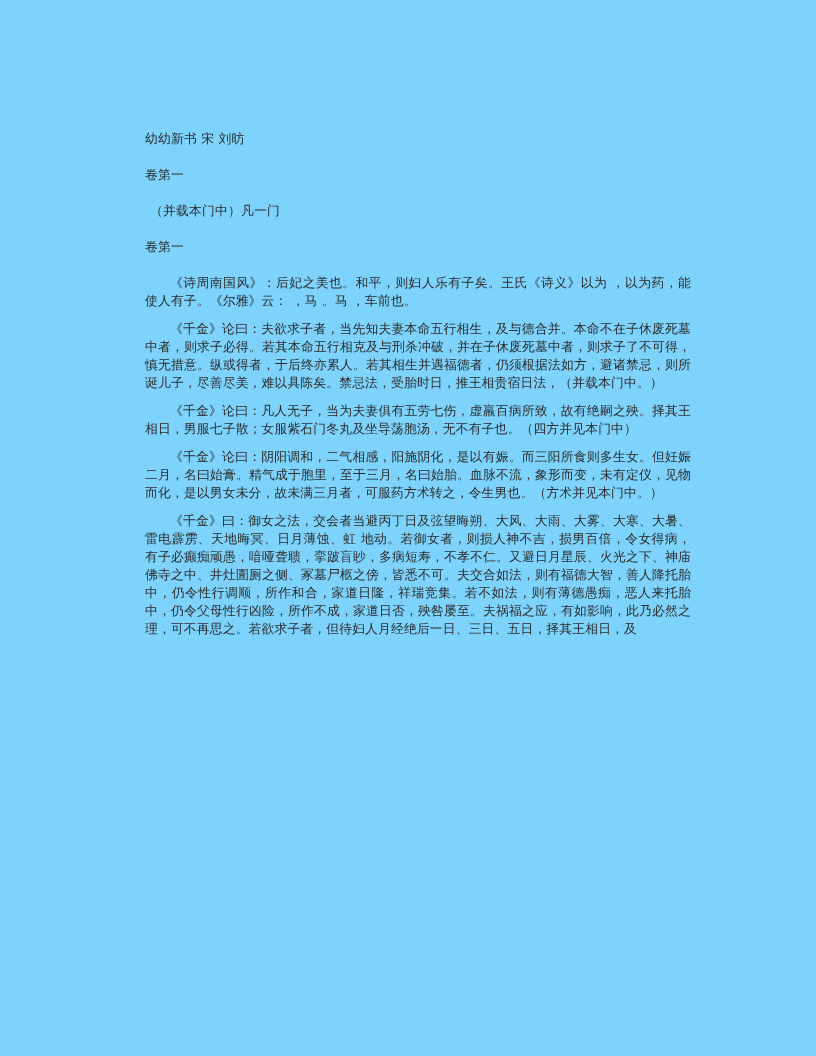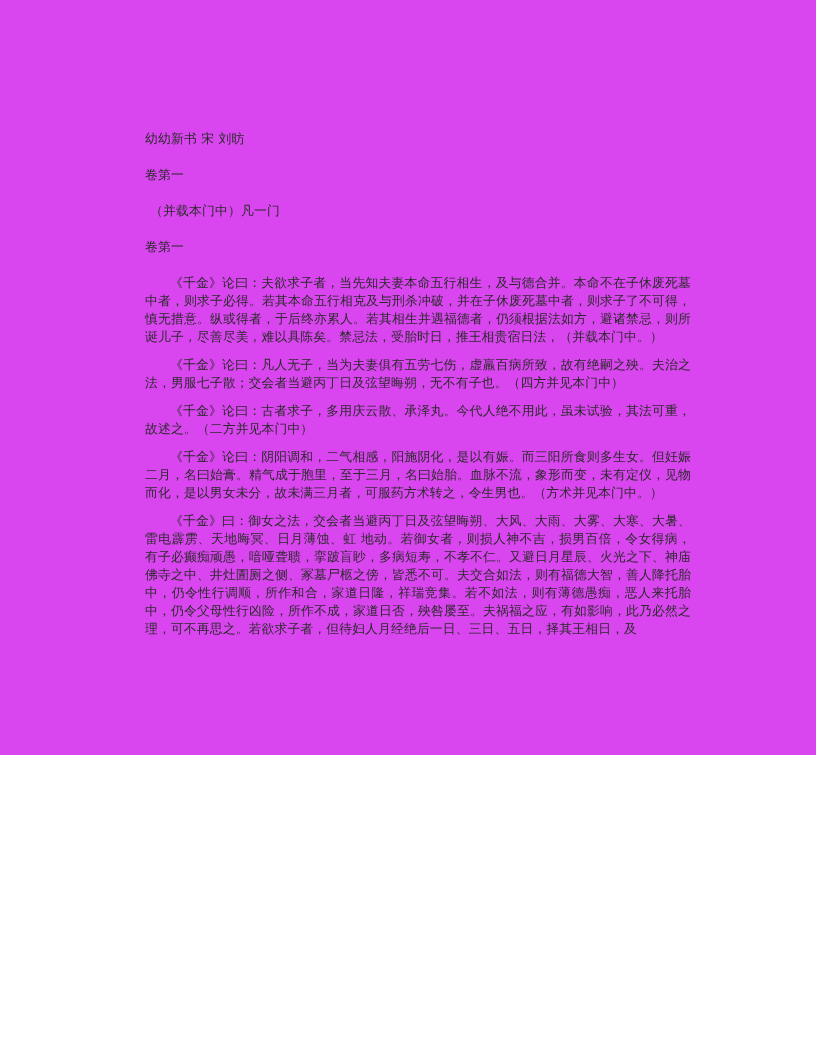--- a/index.html
+++ b/index.html
@@ -10,22 +10,22 @@
   body {
     width: 816px;
     height: 1056px;
     font-family: "DejaVu Serif", "Liberation Serif", serif;
     color: #2b2b2b;
     overflow: hidden;
   }
   .page {
     position: relative;
     width: 816px;
-    height: 755px;
-    background: #d946ef;
+    height: 1056px;
+    background: #7dd3fc;
     box-sizing: border-box;
   }
   .content {
     position: absolute;
     left: 145px;
     top: 130px;
     width: 546px;
   }
   .heading-line {
     font-size: 12.8px;
@@ -58,27 +58,27 @@
 
     <p class="heading-line">幼幼新书 宋 刘昉</p>
 
     <p class="heading-line">卷第一</p>
 
     <p class="heading-line indent1">（并载本门中）凡一门</p>
 
     <p class="heading-line">卷第一</p>
 
 
+    <p class="para">《诗周南国风》：后妃之美也。和平，则妇人乐有子矣。王氏《诗义》以为 ，以为药，能使人有子。《尔雅》云： ，马 。马 ，车前也。</p>
 
 
 
     <p class="para">《千金》论曰：夫欲求子者，当先知夫妻本命五行相生，及与德合并。本命不在子休废死墓中者，则求子必得。若其本命五行相克及与刑杀冲破，并在子休废死墓中者，则求子了不可得，慎无措意。纵或得者，于后终亦累人。若其相生并遇福德者，仍须根据法如方，避诸禁忌，则所诞儿子，尽善尽美，难以具陈矣。禁忌法，受胎时日，推王相贵宿日法，（并载本门中。）</p>
 
-    <p class="para">《千金》论曰：凡人无子，当为夫妻俱有五劳七伤，虚羸百病所致，故有绝嗣之殃。夫治之法，男服七子散；交会者当避丙丁日及弦望晦朔，无不有子也。（四方并见本门中）</p>
+    <p class="para">《千金》论曰：凡人无子，当为夫妻俱有五劳七伤，虚羸百病所致，故有绝嗣之殃。择其王相日，男服七子散；女服紫石门冬丸及坐导荡胞汤，无不有子也。（四方并见本门中）</p>
 
-    <p class="para">《千金》论曰：古者求子，多用庆云散、承泽丸。今代人绝不用此，虽未试验，其法可重，故述之。（二方并见本门中）</p>
 
     <p class="para">《千金》论曰：阴阳调和，二气相感，阳施阴化，是以有娠。而三阳所食则多生女。但妊娠二月，名曰始膏。精气成于胞里，至于三月，名曰始胎。血脉不流，象形而变，未有定仪，见物而化，是以男女未分，故未满三月者，可服药方术转之，令生男也。（方术并见本门中。）</p>
 
     <p class="para">《千金》曰：御女之法，交会者当避丙丁日及弦望晦朔、大风、大雨、大雾、大寒、大暑、雷电霹雳、天地晦冥、日月薄蚀、虹 地动。若御女者，则损人神不吉，损男百倍，令女得病，有子必癫痴顽愚，喑哑聋聩，挛跛盲眇，多病短寿，不孝不仁。又避日月星辰、火光之下、神庙佛寺之中、井灶圊厕之侧、冢墓尸柩之傍，皆悉不可。夫交合如法，则有福德大智，善人降托胎中，仍令性行调顺，所作和合，家道日隆，祥瑞竞集。若不如法，则有薄德愚痴，恶人来托胎中，仍令父母性行凶险，所作不成，家道日否，殃咎屡至。夫祸福之应，有如影响，此乃必然之理，可不再思之。若欲求子者，但待妇人月经绝后一日、三日、五日，择其王相日，及</p>
 
   </div>
 </div>
 
 </body></html>

